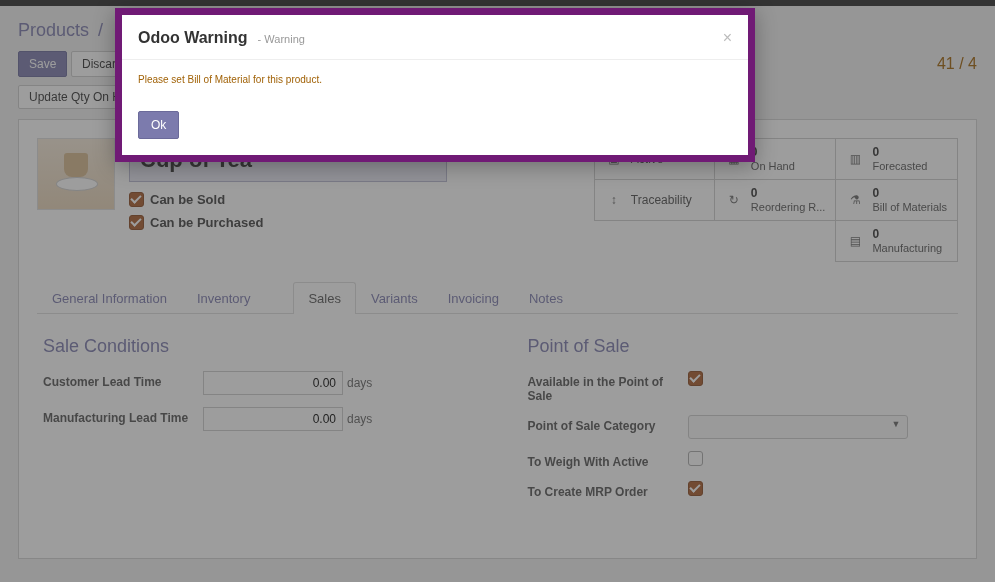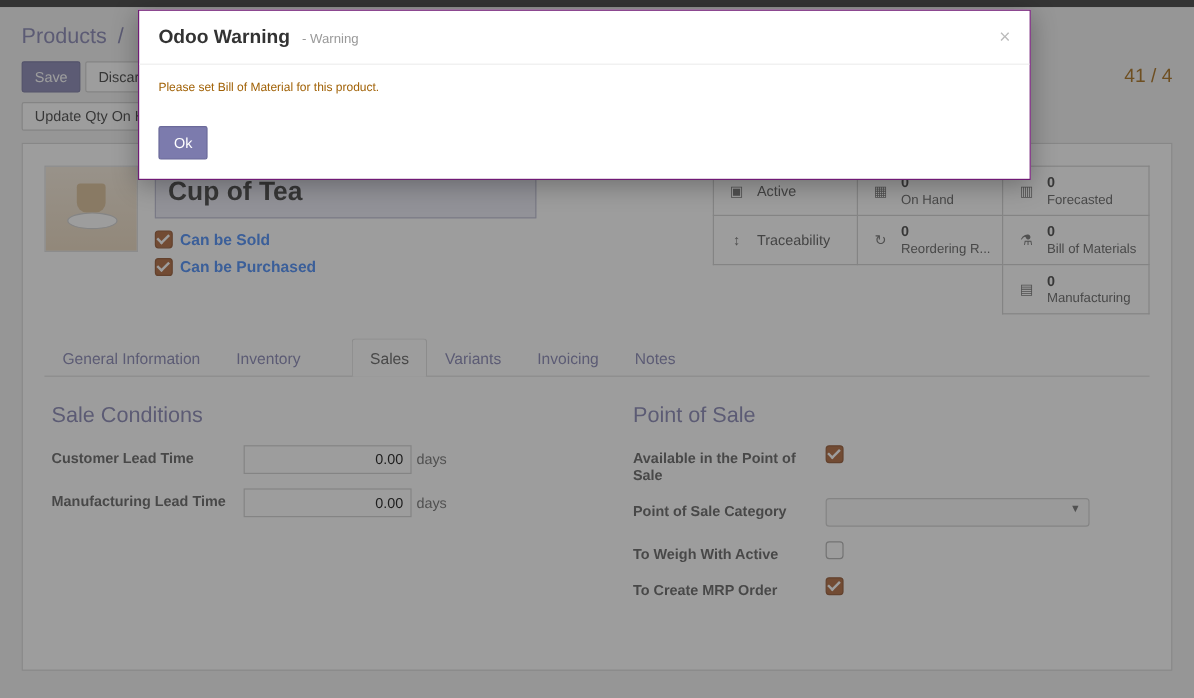--- a/index.html
+++ b/index.html
@@ -16,21 +16,21 @@
 .row2 { margin-bottom: 10px; }
 .btn.update { padding: 4px 10px; }
 .sheet { background: #fff; border: 1px solid #d3d3d3; padding: 18px; min-height: 440px; }
 .sheet-top { display: flex; gap: 16px; }
 .left-col { display: flex; gap: 14px; flex: 0 0 410px; }
 .prod-img { width: 78px; height: 72px; background: linear-gradient(#f5e9d8,#e8d4b8); border: 1px solid #ddd; position: relative; }
 .prod-img::after { content: ""; position: absolute; left: 18px; top: 38px; width: 40px; height: 12px; background: #fff; border-radius: 50%; border: 1px solid #ccc; }
 .prod-img::before { content: ""; position: absolute; left: 26px; top: 14px; width: 24px; height: 24px; background: #d7b88c; border-radius: 3px 3px 8px 8px; }
 .name-col { flex: 1; }
 .name-input { width: 100%; font-size: 22px; font-weight: bold; color: #333; background: #e8e8f4; border: 1px solid #b8b8d0; padding: 8px 10px; margin-bottom: 10px; }
-.checkline { display: flex; align-items: flex-start; gap: 6px; font-weight: bold; color: #3b82f6; margin-bottom: 8px; }
+.checkline { display: flex; align-items: flex-start; gap: 6px; font-weight: bold; color: #404040; margin-bottom: 8px; }
 .cb { width: 15px; height: 15px; background: #a85a2a; border: 1px solid #8a4820; border-radius: 3px; position: relative; }
 .cb.checked::after { content: ""; position: absolute; left: 3px; top: 0px; width: 4px; height: 8px; border: solid #fff; border-width: 0 2px 2px 0; transform: rotate(45deg); }
 .cb.unchecked { background: #fff; border: 1px solid #aaa; }
 .right-stats { flex: 1; display: flex; justify-content: flex-end; }
 .stat-table { border-collapse: collapse; }
 .stat-table td { border: 1px solid #ccc; padding: 6px 10px; font-size: 12px; vertical-align: middle; min-width: 120px; white-space: nowrap; }
 .stat-cell { display: flex; align-items: center; gap: 8px; }
 .stat-cell .num { font-weight: bold; color: #333; display: block; }
 .stat-cell .lbl { color: #555; font-size: 11px; }
 .ic { width: 18px; height: 18px; display: inline-flex; align-items: center; justify-content: center; color: #666; }
@@ -42,21 +42,21 @@
 .form-row { display: flex; align-items: flex-start; margin-bottom: 12px; }
 .form-label { width: 160px; font-weight: bold; color: #555; font-size: 12px; padding-top: 4px; }
 .form-val { display: flex; align-items: center; gap: 4px; }
 .num-input { width: 140px; padding: 4px 6px; border: 1px solid #ccc; text-align: right; font-size: 12px; }
 .unit { color: #666; font-size: 12px; }
 .col { flex: 1; min-width: 380px; }
 .sel { width: 220px; height: 24px; border: 1px solid #ccc; background: #f9f9f9; position: relative; border-radius: 3px; }
 .sel::after { content: "▼"; position: absolute; right: 6px; top: 3px; font-size: 9px; color: #666; }
 
 .overlay { position: absolute; inset: 0; background: rgba(60,60,60,0.5); }
-.modal { position: absolute; left: 115px; top: 8px; width: 744px; background: #fff; border: 1px solid #701a75; box-shadow: 0 4px 20px rgba(0,0,0,0.3); }
+.modal { position: absolute; left: 115px; top: 8px; width: 640px; background: #fff; border: 7px solid #701a75; box-shadow: 0 4px 20px rgba(0,0,0,0.3); }
 .modal-head { display: flex; align-items: baseline; padding: 14px 16px 8px; }
 .modal-title { font-size: 16px; font-weight: bold; color: #333; margin-right: 10px; }
 .modal-sub { font-size: 11px; color: #999; }
 .modal-x { margin-left: auto; color: #bbb; font-size: 16px; cursor: pointer; }
 .modal-hr { border-top: 1px solid #eee; margin: 4px 0; }
 .modal-body { padding: 10px 16px 18px; color: #a16207; font-size: 10px; }
 .modal-foot { padding: 8px 16px 16px; }
 .modal-foot .btn.primary { padding: 6px 12px; }
 </style>
 </head>

